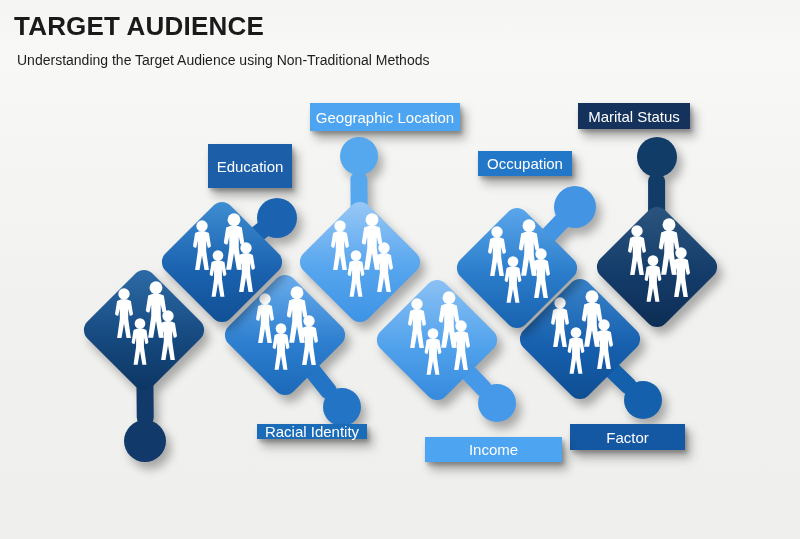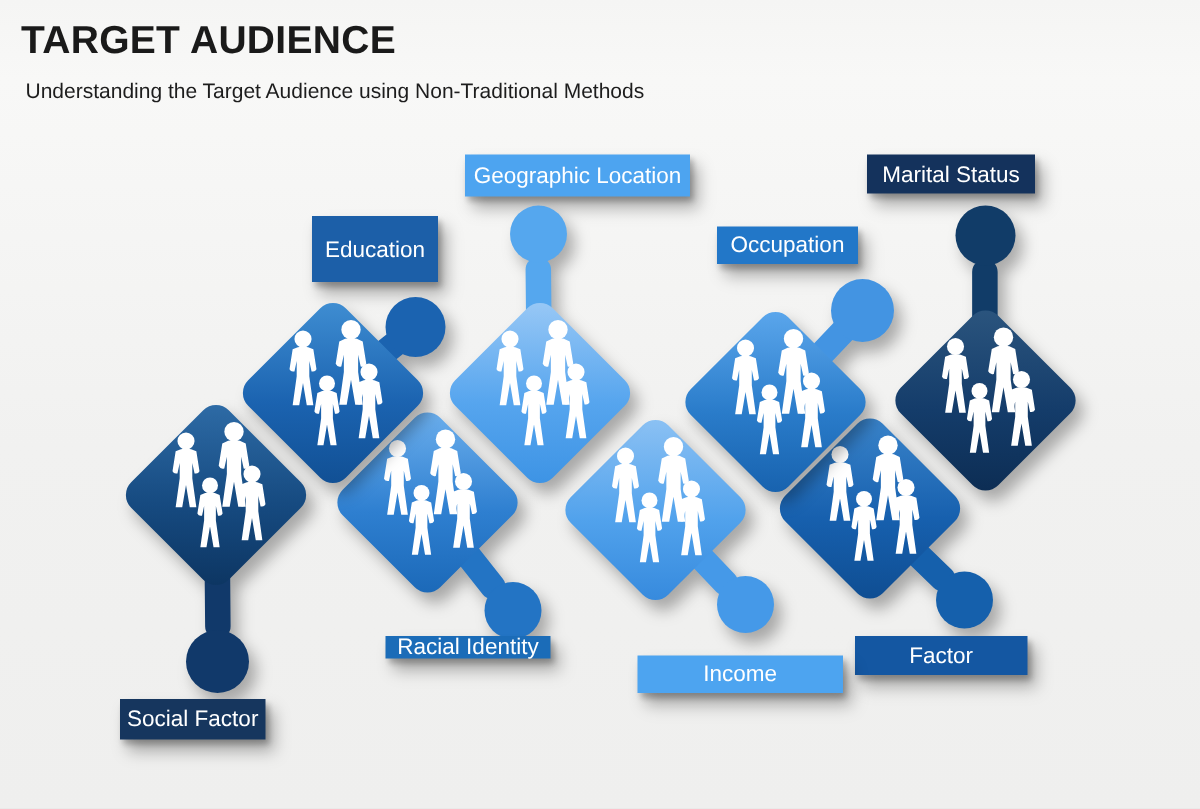--- a/index.html
+++ b/index.html
@@ -57,21 +57,20 @@
       <div class="piece" style="z-index: 18;">
         <div class="stem" style="width: 79.9232px; left: 104.538px; top: 377px; transform: rotate(1.56179rad); background: rgb(17, 57, 106);"></div>
         <div class="knob" style="left: 124px; top: 420px; height: 42px; width: 42px; background: rgb(17, 57, 106);"></div>
         <div class="diamond" style="left: 98px; top: 284px; background: linear-gradient(135deg, rgb(47, 109, 168) 0%, rgb(22, 74, 128) 55%, rgb(12, 52, 96) 100%);"></div>
         <svg class="people" viewBox="-55 -60 110 120" width="110" height="120" style="left: 89px; top: 270px;">
     <use href="#person" transform="translate(-20,-12) scale(0.60)"></use>
     <use href="#person" transform="translate(12,-15) scale(0.68)"></use>
     <use href="#person" transform="translate(-4,16) scale(0.56)"></use>
     <use href="#person" transform="translate(24,10) scale(0.60)"></use>
   </svg>
-        <div class="piece-label" style="left: 80px; top: 466px; width: 97px; height: 27px; background: rgb(22, 54, 94);">Social Factor</div>
       </div>
       <div class="piece" style="z-index: 17;">
         <div class="stem" style="width: 50.7127px; left: 224.144px; top: 231.5px; transform: rotate(-0.674741rad); background: rgb(27, 99, 176);"></div>
         <div class="knob" style="left: 257px; top: 198px; height: 40px; width: 40px; background: rgb(27, 99, 176);"></div>
         <div class="diamond" style="left: 176px; top: 216px; background: linear-gradient(135deg, rgb(65, 144, 212) 0%, rgb(27, 99, 176) 55%, rgb(16, 78, 146) 100%);"></div>
         <svg class="people" viewBox="-55 -60 110 120" width="110" height="120" style="left: 167px; top: 202px;">
     <use href="#person" transform="translate(-20,-12) scale(0.60)"></use>
     <use href="#person" transform="translate(12,-15) scale(0.68)"></use>
     <use href="#person" transform="translate(-4,16) scale(0.56)"></use>
     <use href="#person" transform="translate(24,10) scale(0.60)"></use>

